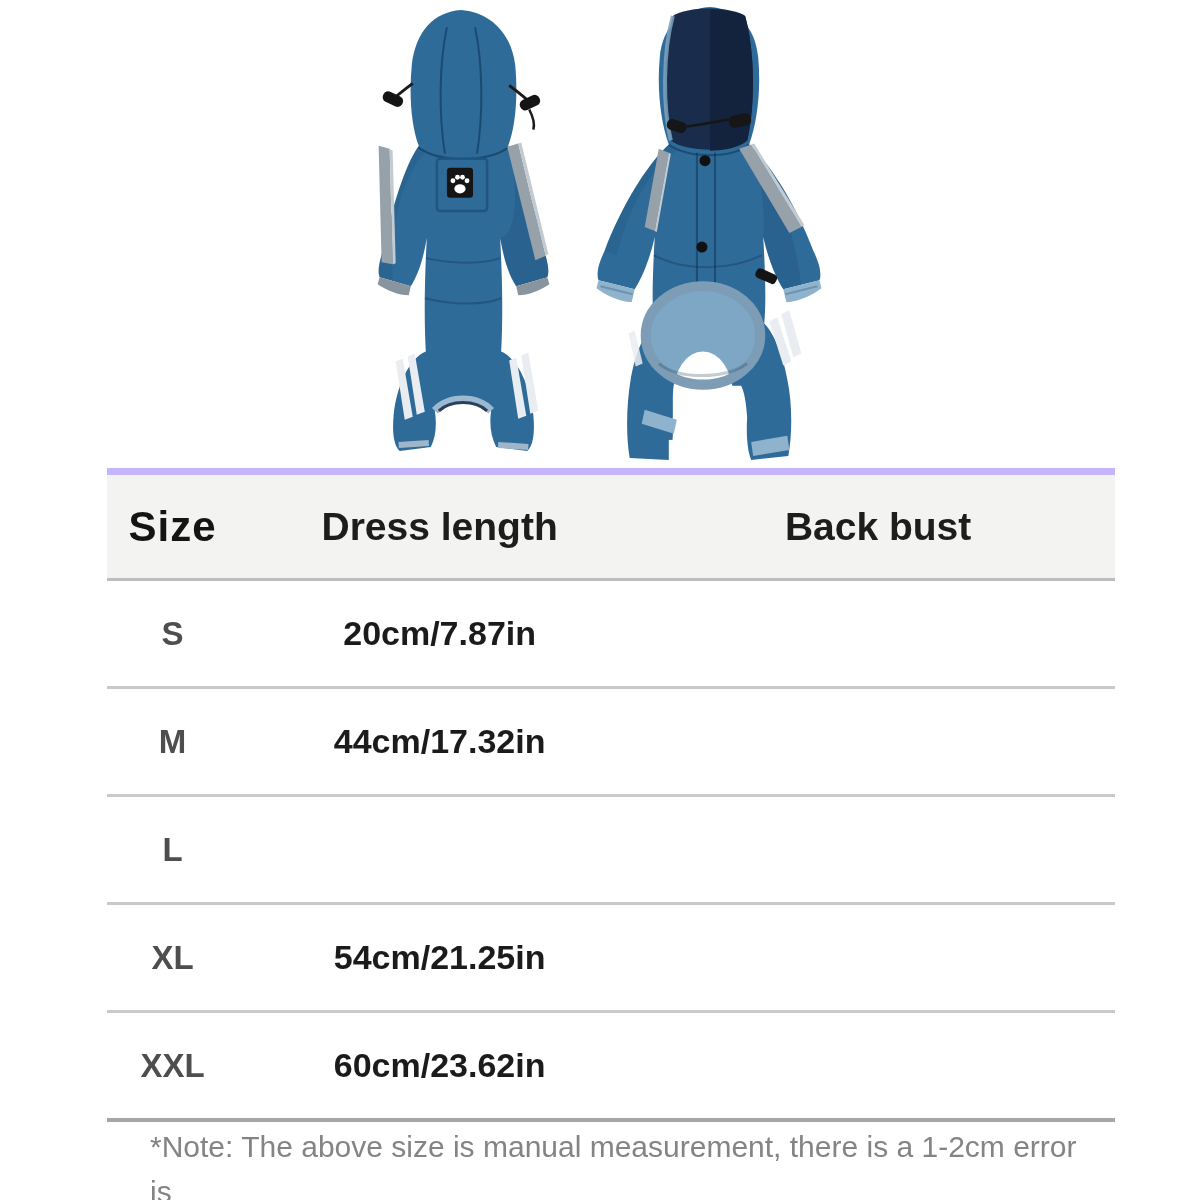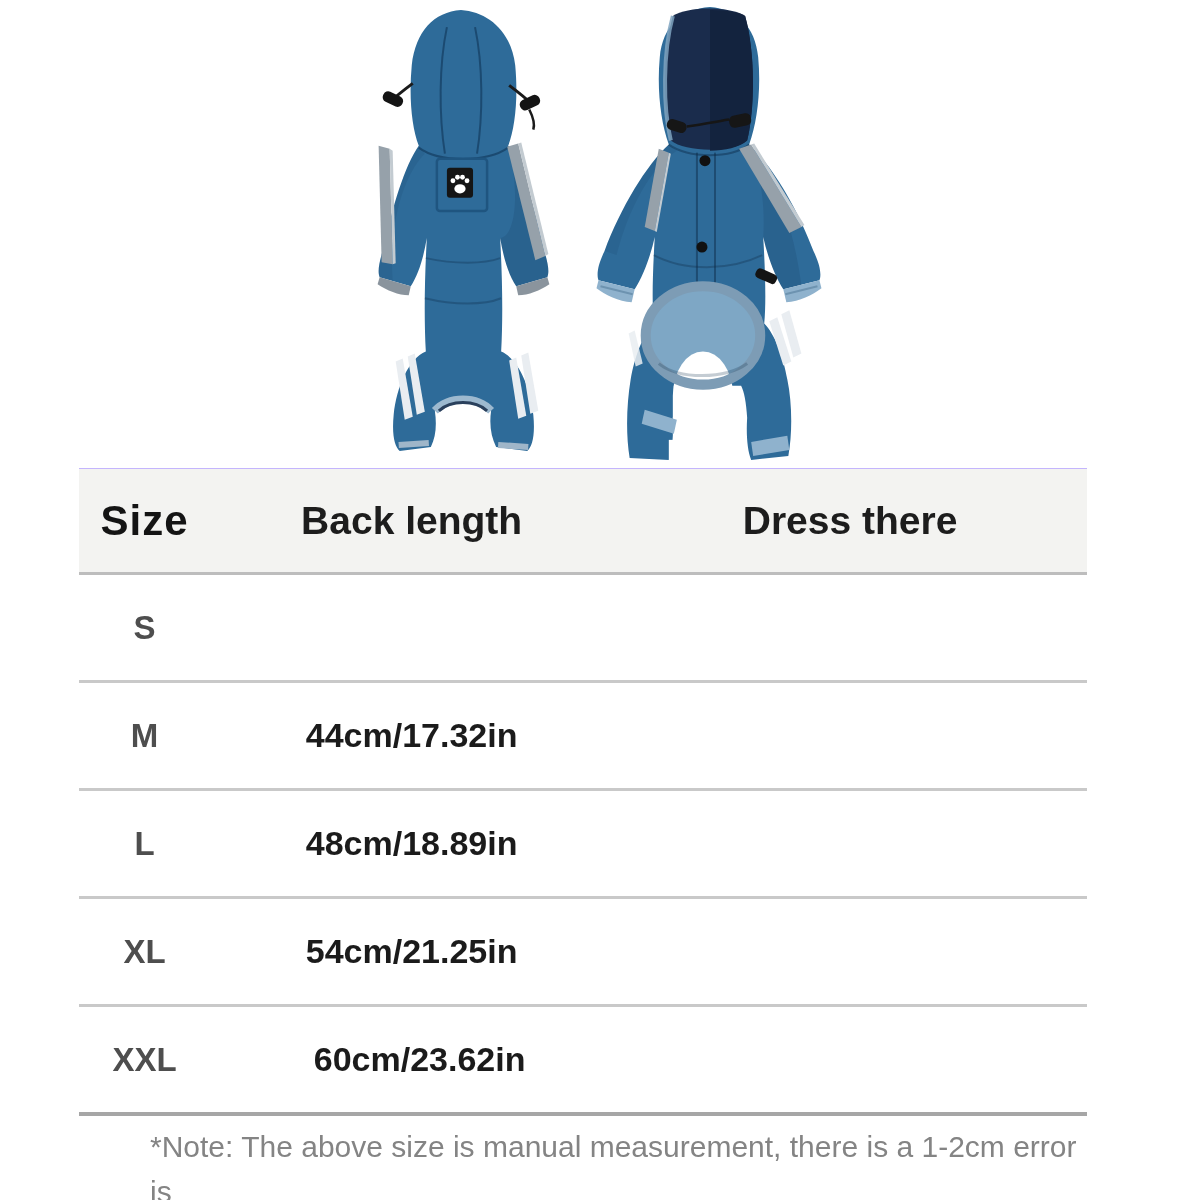--- a/index.html
+++ b/index.html
@@ -8,37 +8,37 @@
     background:#ffffff;
     font-family:"Liberation Sans", sans-serif;
     position:relative;
     overflow:hidden;
   }
   .photo-area{position:absolute;left:0;top:0;width:1200px;height:468px;background:#ffffff;}
   .svg-back{position:absolute;left:368px;top:5px;width:197px;height:450px;}
   .svg-front{position:absolute;left:588px;top:2px;width:247px;height:466px;}
 
   .size-table{
-    position:absolute;left:79px;top:468px;width:1008px;
-    border-top:1px solid #c4b5fd;
+    position:absolute;left:107px;top:468px;width:1008px;
+    border-top:7px solid #c4b5fd;
     border-bottom:4px solid #a6a6a6;
   }
   .t-header{
     display:grid;grid-template-columns:13% 40% 47%;
     height:103px;align-items:center;
     background:#f3f3f1;
     border-bottom:3px solid #bdbdbd;
   }
   .t-row{
     display:grid;grid-template-columns:13% 40% 47%;
     height:105px;align-items:center;
     border-bottom:3px solid #c9c9c9;
     background:#ffffff;
   }
-  .t-row:last-child{border-bottom:none;gap:8px;}
+  .t-row:last-child{border-bottom:none;}
   .cell{text-align:center;}
   .h-size{font-size:42px;font-weight:700;color:#141414;letter-spacing:1px;}
   .h-col{font-size:39px;font-weight:600;color:#1d1d1d;}
   .c-size{font-size:33px;font-weight:700;color:#4e4e4e;}
   .c-val{font-size:34px;font-weight:700;color:#1b1b1b;}
 
   .note{
     position:absolute;left:150px;top:1124px;width:940px;
     font-size:30px;color:#848484;line-height:45px;
   }
@@ -176,33 +176,33 @@
     <g fill="#8fb2cd">
       <polygon points="56,406 88,416 85,430 53,420"></polygon>
       <polygon points="162,438 198,432 200,446 164,452"></polygon>
     </g>
   </svg>
 </div>
 
 <div class="size-table">
   <div class="t-header">
     <div class="cell h-size">Size</div>
-    <div class="cell h-col">Back length</div>
-    <div class="cell h-col">Dress there</div>
+    <div class="cell h-col">Dress length</div>
+    <div class="cell h-col">Back bust</div>
   </div>
   <div class="t-row">
     <div class="cell c-size">S</div>
+    <div class="cell c-val">20cm/7.87in</div>
   </div>
   <div class="t-row">
     <div class="cell c-size">M</div>
     <div class="cell c-val">44cm/17.32in</div>
   </div>
   <div class="t-row">
     <div class="cell c-size">L</div>
-    <div class="cell c-val">48cm/18.89in</div>
   </div>
   <div class="t-row">
     <div class="cell c-size">XL</div>
     <div class="cell c-val">54cm/21.25in</div>
   </div>
   <div class="t-row">
     <div class="cell c-size">XXL</div>
     <div class="cell c-val">60cm/23.62in</div>
   </div>
 </div>

